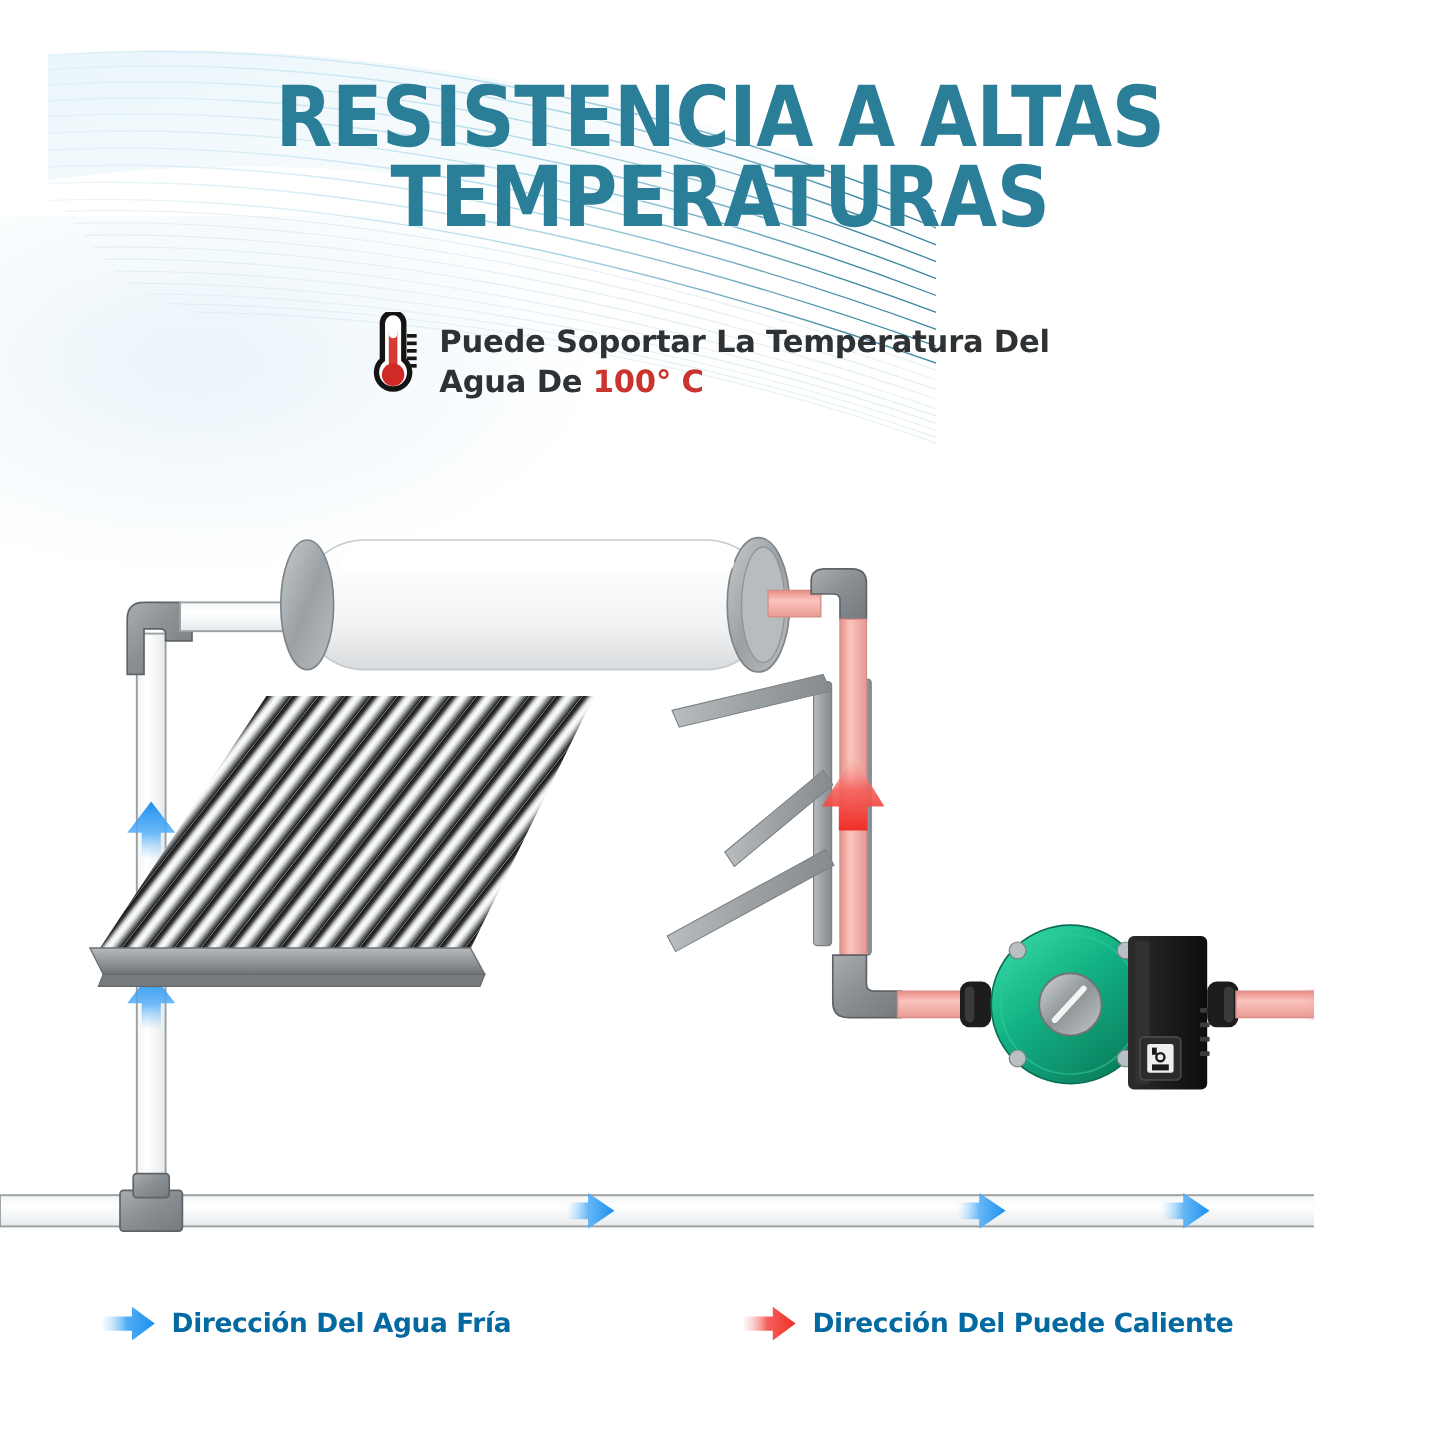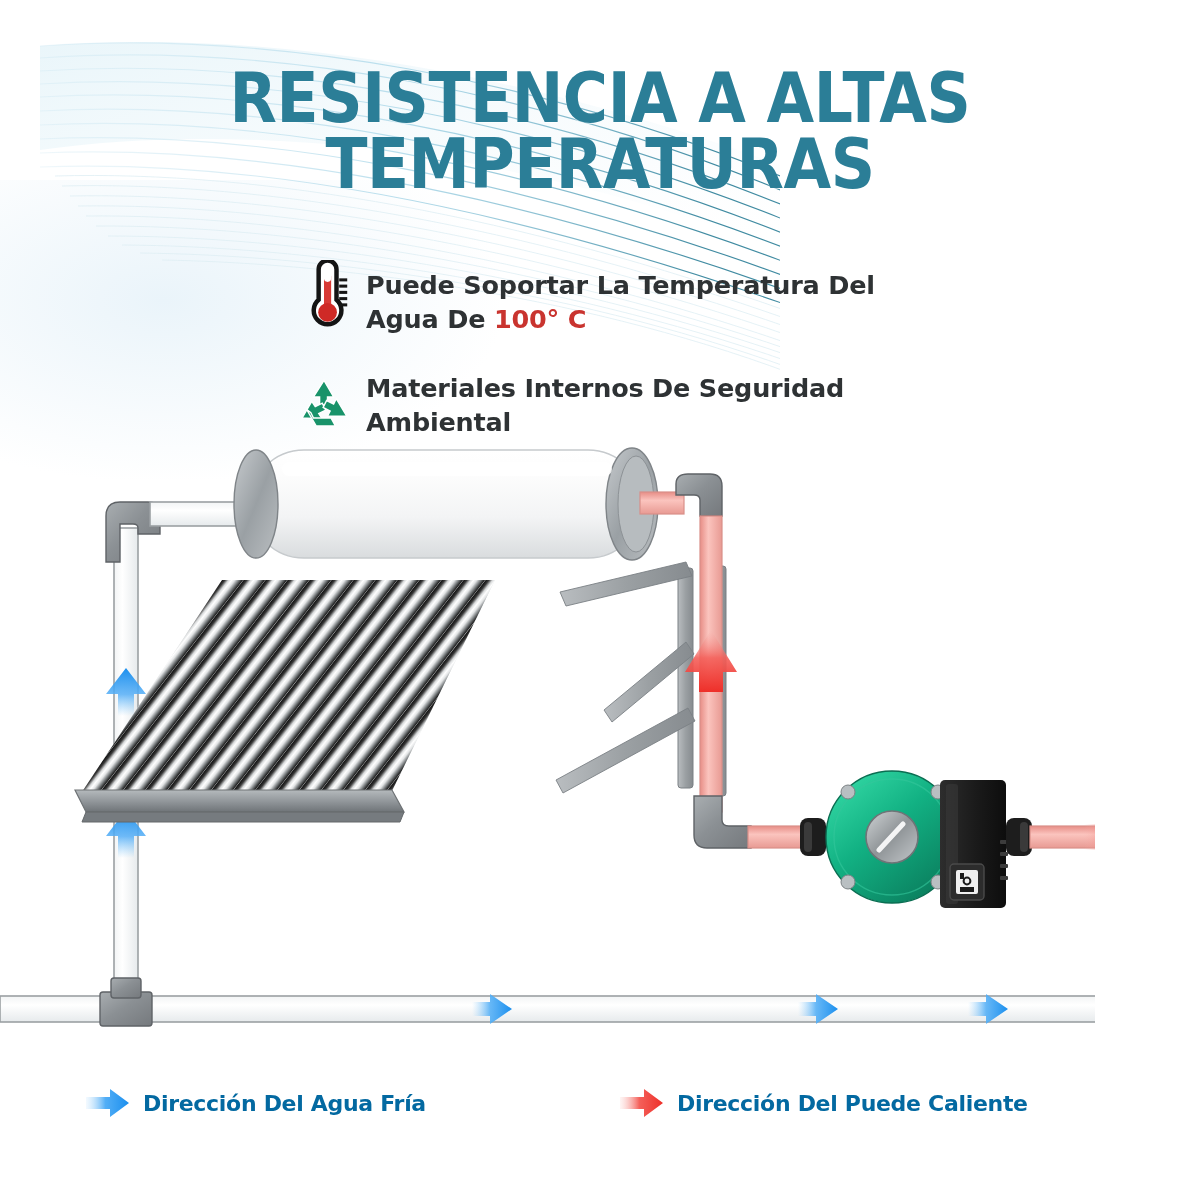--- a/index.html
+++ b/index.html
@@ -180,33 +180,20 @@
               <rect x="45" y="34" width="9" height="3.4"></rect>
               <rect x="45" y="41" width="9" height="3.4"></rect>
               <rect x="45" y="48" width="9" height="3.4"></rect>
             </g>
           </g>
         </svg>
       </span>
       <span class="ftext"><span>Puede Soportar La Temperatura Del Agua De </span><span class="hot-val">100° C</span></span>
     </div>
 
-    <div class="feature recycle">
-      <span class="ficon">
-        <svg viewBox="0 0 64 64" width="56" height="56">
-          <g fill="#19936a" stroke="#ffffff" stroke-width="1.6">
-            <path d="M32 5 L43 24 L36 24 L36 33 L27 33 L27 24 L20 24 Z"></path>
-            <path d="M7 48 L18 29 L22 35 L30 31 L34 39 L26 43 L30 49 Z"></path>
-            <path d="M58 46 L36 46 L39 40 L31 36 L35 28 L43 32 L46 26 Z"></path>
-            <path d="M12 38 L23 57 L45 57 L40 48 L20 48 L17 42 Z"></path>
-          </g>
-        </svg>
-      </span>
-      <span class="ftext">Materiales Internos De Seguridad Ambiental</span>
-    </div>
 
   </div>
 
   <div class="stage">
     <svg viewBox="0 0 1200 640">
       <defs>
         <linearGradient id="pipeWhite" x1="0" y1="0" x2="0" y2="1">
           <stop offset="0%" stop-color="#f2f4f5"></stop>
           <stop offset="35%" stop-color="#ffffff"></stop>
           <stop offset="100%" stop-color="#e6eaec"></stop>

